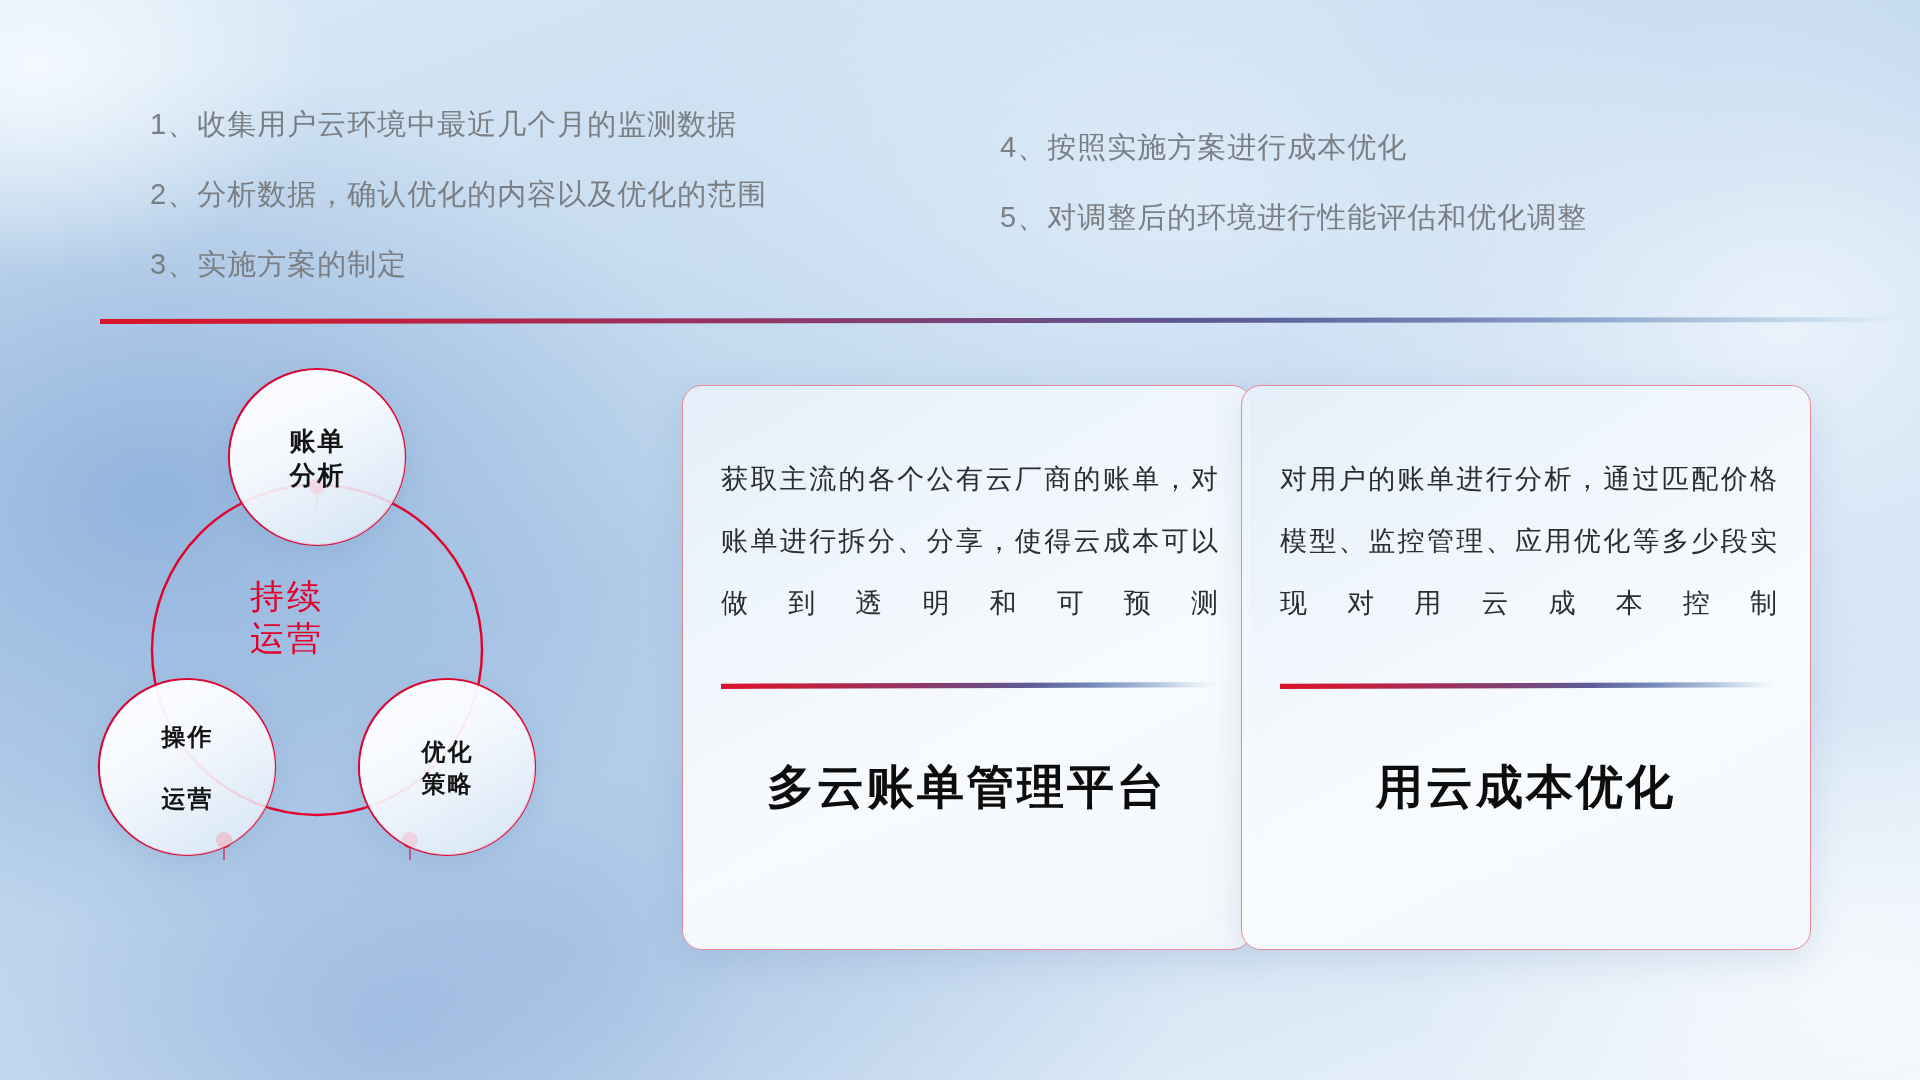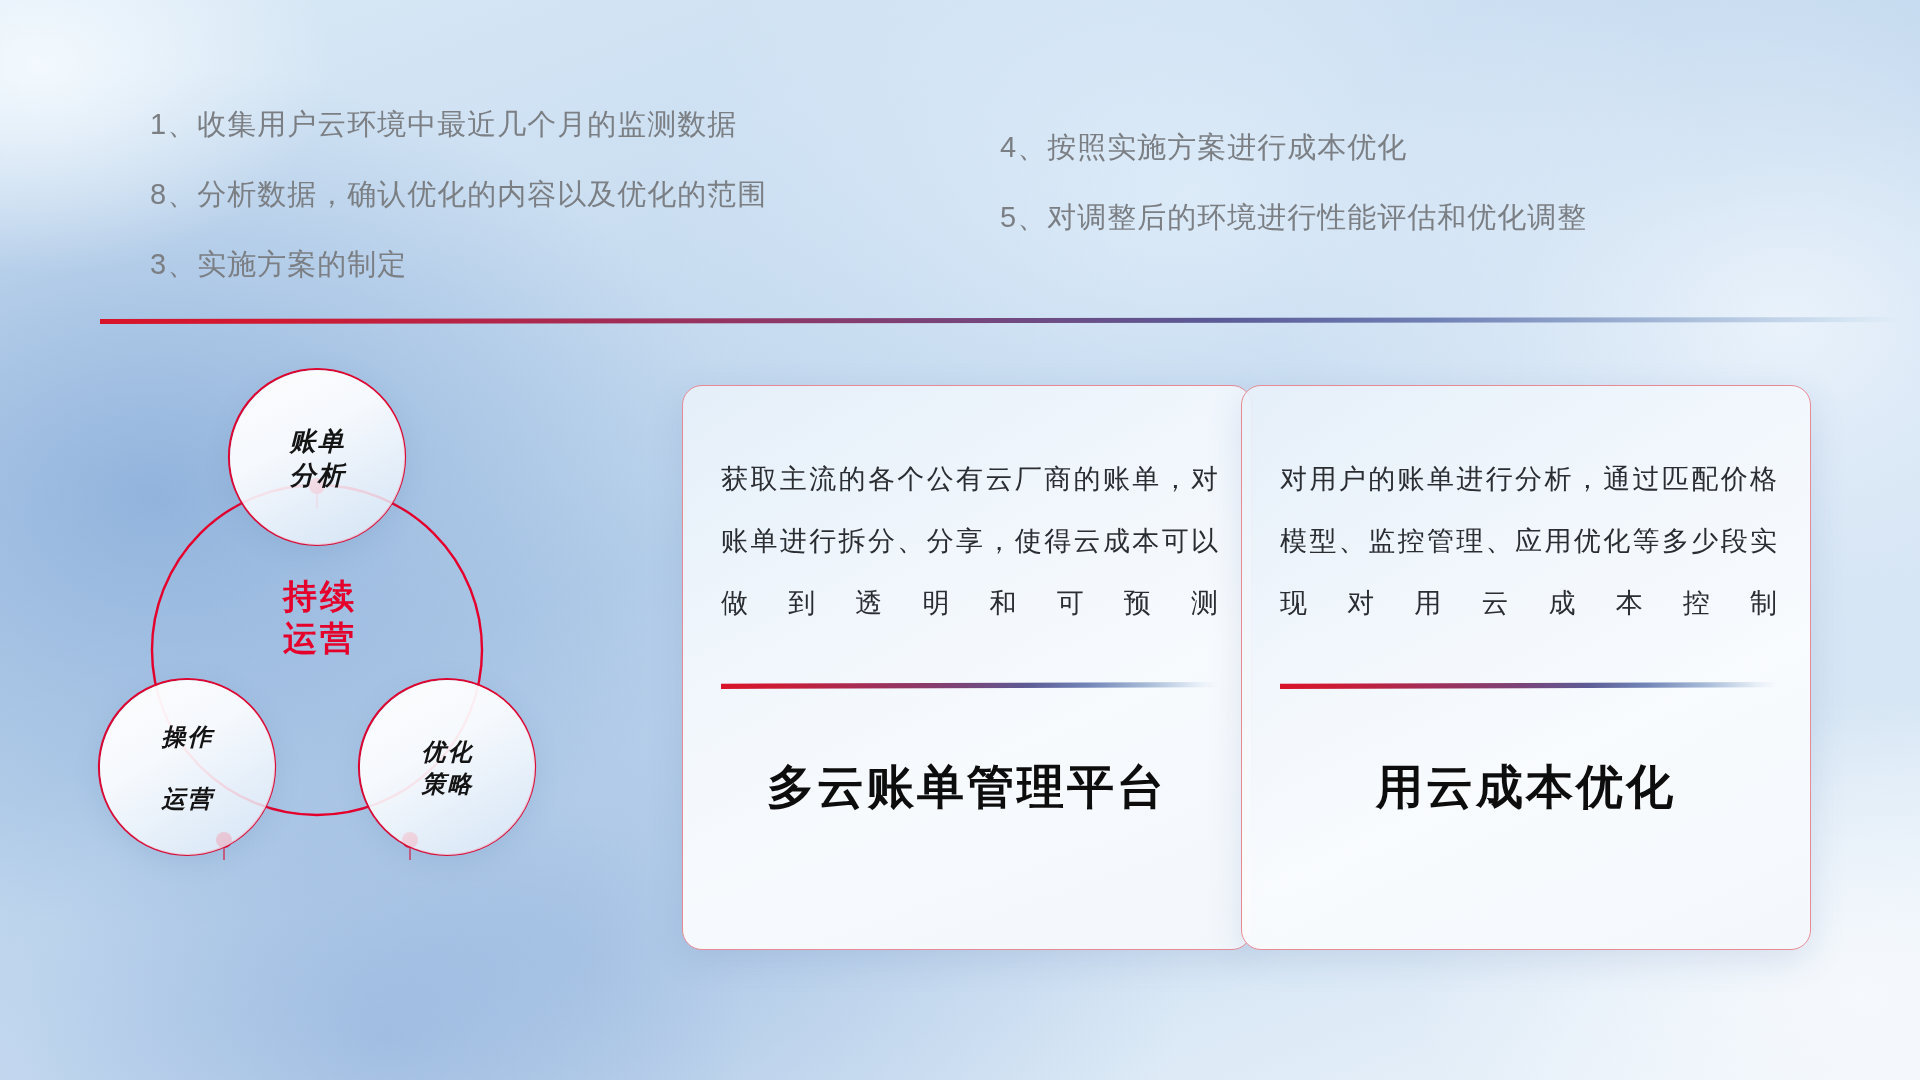--- a/index.html
+++ b/index.html
@@ -36,35 +36,35 @@
 
   
   #divider{
     position:absolute;left:100px;top:317px;width:1800px;height:7px;
     background:linear-gradient(90deg,#d8142a 0%,#cf1a33 10%,#a32c55 28%,#7b4277 46%,#5a5a96 62%,#6f7fb4 74%,#9fb4d4 86%,#cfe0f0 96%,rgba(207,224,240,0) 100%);
     clip-path:polygon(0 28%,100% 0,100% 72%,0 100%);
   }
 
   
   #diagram{position:absolute;left:95px;top:350px;width:550px;height:600px;}
-  .circ{position:absolute;border-radius:50%;font-style:italic;}
+  .circ{position:absolute;border-radius:50%;}
   .glassCircle{
     background:linear-gradient(150deg,rgba(255,255,255,.97) 0%,rgba(252,253,255,.93) 40%,rgba(236,244,252,.84) 75%,rgba(224,236,249,.78) 100%);
     box-shadow:0 6px 26px rgba(90,125,170,.18);
     display:flex;align-items:center;justify-content:center;
     flex-direction:column;
     color:#141414;font-weight:bold;letter-spacing:2px;
   }
   #cTop{left:135px;top:20px;width:175px;height:175px;font-size:26px;line-height:34px;}
   #cLeft{left:5px;top:330px;width:175px;height:175px;font-size:24px;line-height:32px;gap:30px;}
   #cRight{left:265px;top:330px;width:175px;height:175px;font-size:24px;line-height:32px;}
   #ringWrap{position:absolute;left:0;top:0;width:550px;height:600px;}
   #centerLabel{
     position:absolute;left:155px;top:225px;width:140px;
-    text-align:center;color:#E4002B;font-weight:bold;
+    color:#E4002B;font-weight:normal;
     font-size:34px;line-height:42px;letter-spacing:3px;
   }
 
   
   .card{
     position:absolute;top:385px;width:570px;height:565px;
     border-radius:20px;
     border:1.6px solid #e88a95;
     background:linear-gradient(155deg,rgba(232,241,250,.92) 0%,rgba(243,248,253,.95) 35%,rgba(250,252,254,.96) 62%,rgba(244,248,252,.95) 100%);
     box-shadow:0 10px 34px rgba(80,115,165,.16);
@@ -99,21 +99,21 @@
   <div class="bgLayer b4"></div>
   <div class="bgLayer b5"></div>
   <div class="bgLayer b6"></div>
   <div class="bgLayer b7"></div>
   <div class="bgLayer b8"></div>
 </div>
 
 <div id="bullets">
   <div class="bulletCol colA">
     <div class="bullet">1、收集用户云环境中最近几个月的监测数据</div>
-    <div class="bullet">8、分析数据，确认优化的内容以及优化的范围</div>
+    <div class="bullet">2、分析数据，确认优化的内容以及优化的范围</div>
     <div class="bullet">3、实施方案的制定</div>
   </div>
   <div class="bulletCol colB">
     <div class="bullet">4、按照实施方案进行成本优化</div>
     <div class="bullet">5、对调整后的环境进行性能评估和优化调整</div>
   </div>
 </div>
 
 <div id="divider"></div>
 

